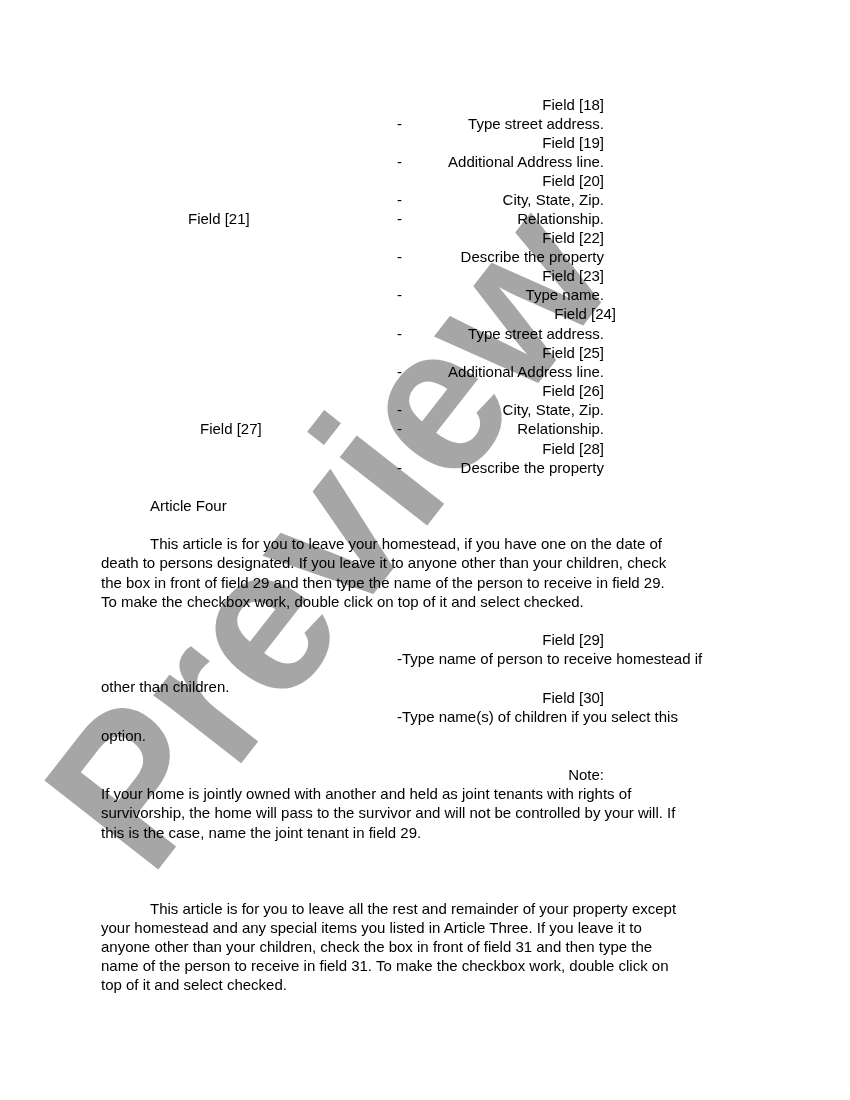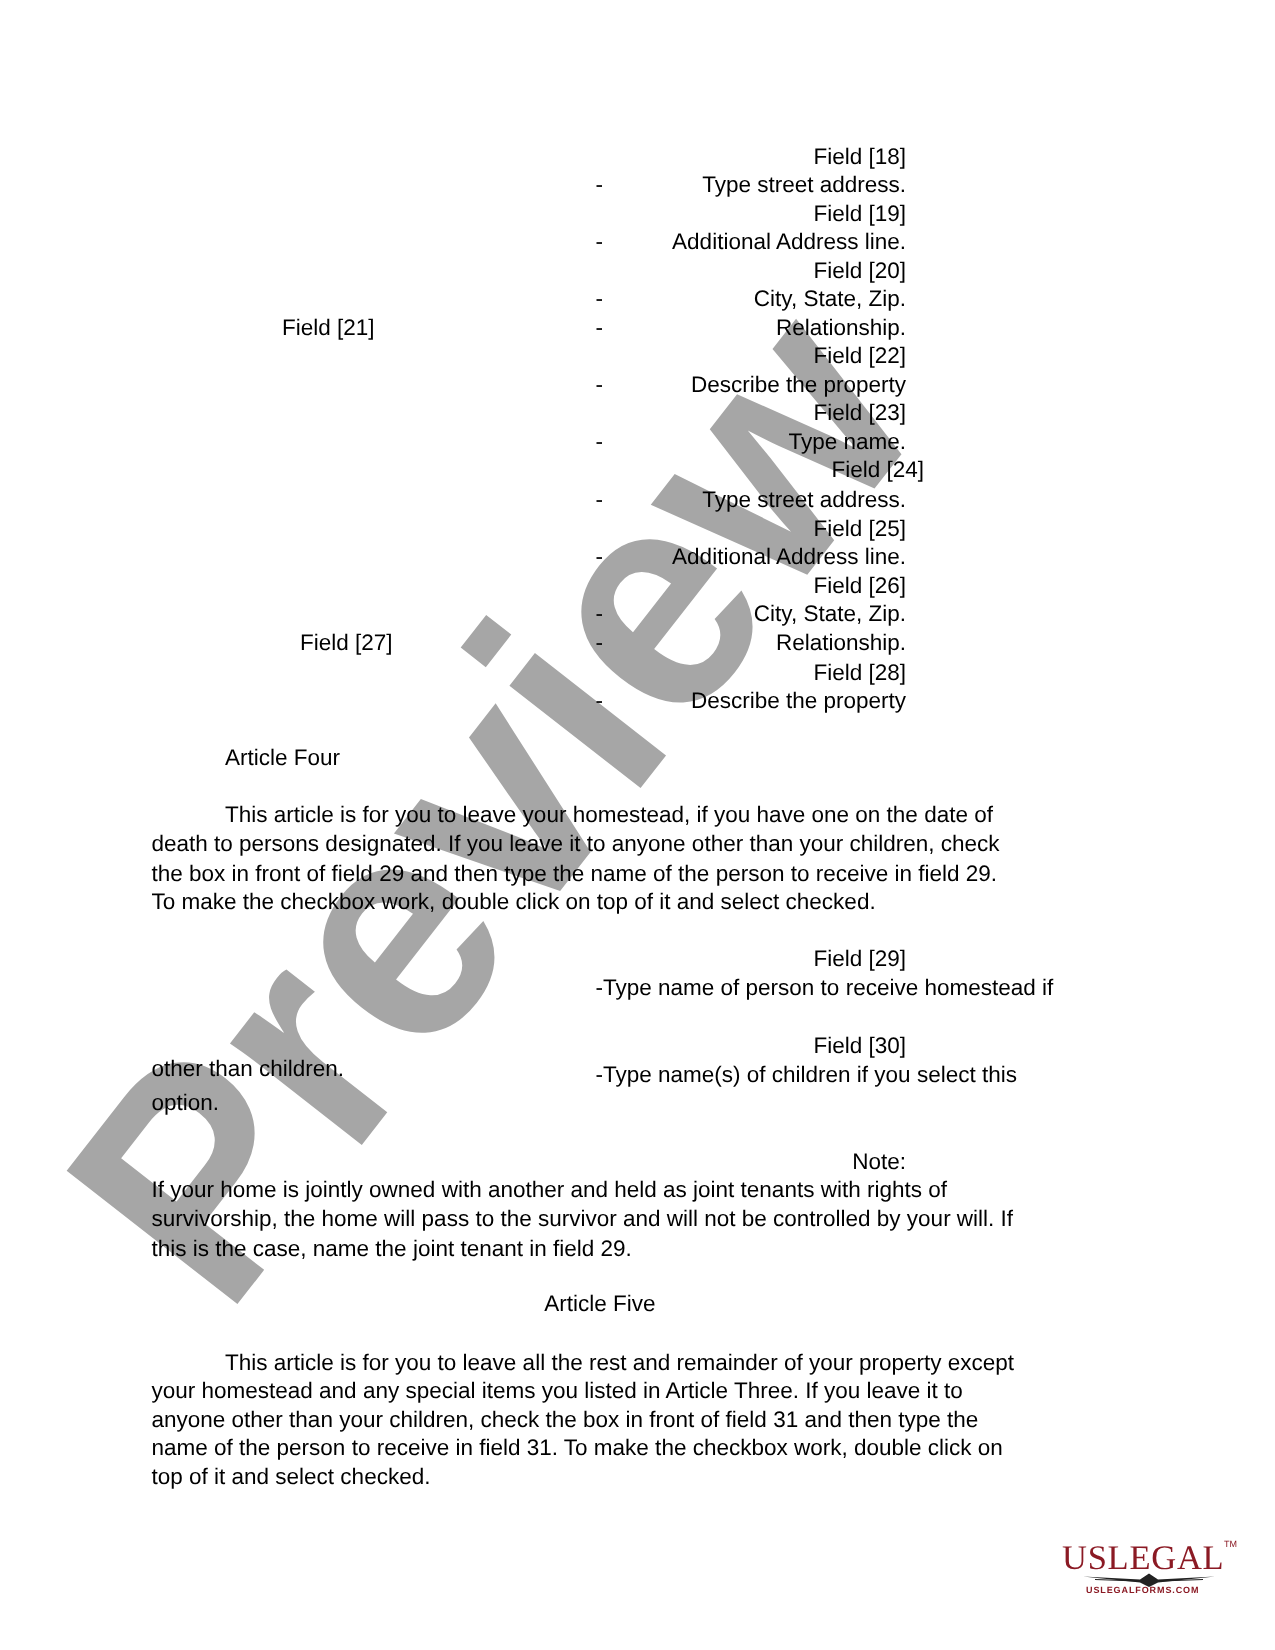--- a/index.html
+++ b/index.html
@@ -80,46 +80,36 @@
 
     <div>
       <div class="line" style="top:534px; left:150px;">This article is for you to leave your homestead, if you have one on the date of</div>
       <div class="line" style="top:553px; left:101px;">death to persons designated.  If you leave it to anyone other than your children, check</div>
       <div class="line" style="top:573px; left:101px;">the box in front of field 29 and then type the name of the person to receive in field 29.</div>
       <div class="line" style="top:592px; left:101px;">To make the checkbox work, double click on top of it and select checked.</div>
     </div>
 
     <div class="line r" style="top:630px; right:150px;">Field [29]</div>
     <div class="line" style="top:649px; left:397px;">-Type name of person to receive homestead if</div>
-    <div class="line" style="top:703px; left:101px;text-align:center;">other than children.</div>
+    <div class="line" style="top:677px; left:101px;text-align:center;">other than children.</div>
 
     <div class="line r" style="top:688px; right:150px;">Field [30]</div>
     <div class="line" style="top:707px; left:397px;">-Type name(s) of children if you select this</div>
     <div class="line" style="top:726px; left:101px;">option.</div>
 
     <div class="line r" style="top:765px; right:150px;">Note:</div>
     <div>
       <div class="line" style="top:784px; left:101px;">If your home is jointly owned with another and held as joint tenants with rights of</div>
       <div class="line" style="top:803px; left:101px;">survivorship, the home will pass to the survivor and will not be controlled by your will. If</div>
       <div class="line" style="top:823px; left:101px;">this is the case, name the joint tenant in field 29.</div>
     </div>
 
-    <div class="line bold" style="top:860px; left:0; width:800px; text-align:center;">Article Five</div>
 
     <div>
       <div class="line" style="top:899px; left:150px;">This article is for you to leave all the rest and remainder of your property except</div>
       <div class="line" style="top:918px; left:101px;">your homestead and any special items you listed in Article Three. If you leave it to</div>
       <div class="line" style="top:937px; left:101px;">anyone other than your children, check the box in front of field 31 and then type the</div>
       <div class="line" style="top:956px; left:101px;">name of the person to receive in field 31.  To make the checkbox work, double click on</div>
       <div class="line" style="top:975px; left:101px;">top of it and select checked.</div>
     </div>
   </div>
 
-  <div class="logo">
-    <span class="logo-text">USLEGAL</span>
-    <span class="logo-tm">TM</span>
-    <svg class="logo-eagle" viewBox="0 0 92 12">
-      <path d="M2 4 L40 6 L46 2 L52 6 L90 4 L52 8 L46 11 L40 8 Z" fill="#222"></path>
-      <path d="M10 6 L38 7 M54 7 L82 6" stroke="#222" stroke-width="0.8"></path>
-    </svg>
-    <span class="logo-url">USLEGALFORMS.COM</span>
-  </div>
 </div>
 
 </body></html>

